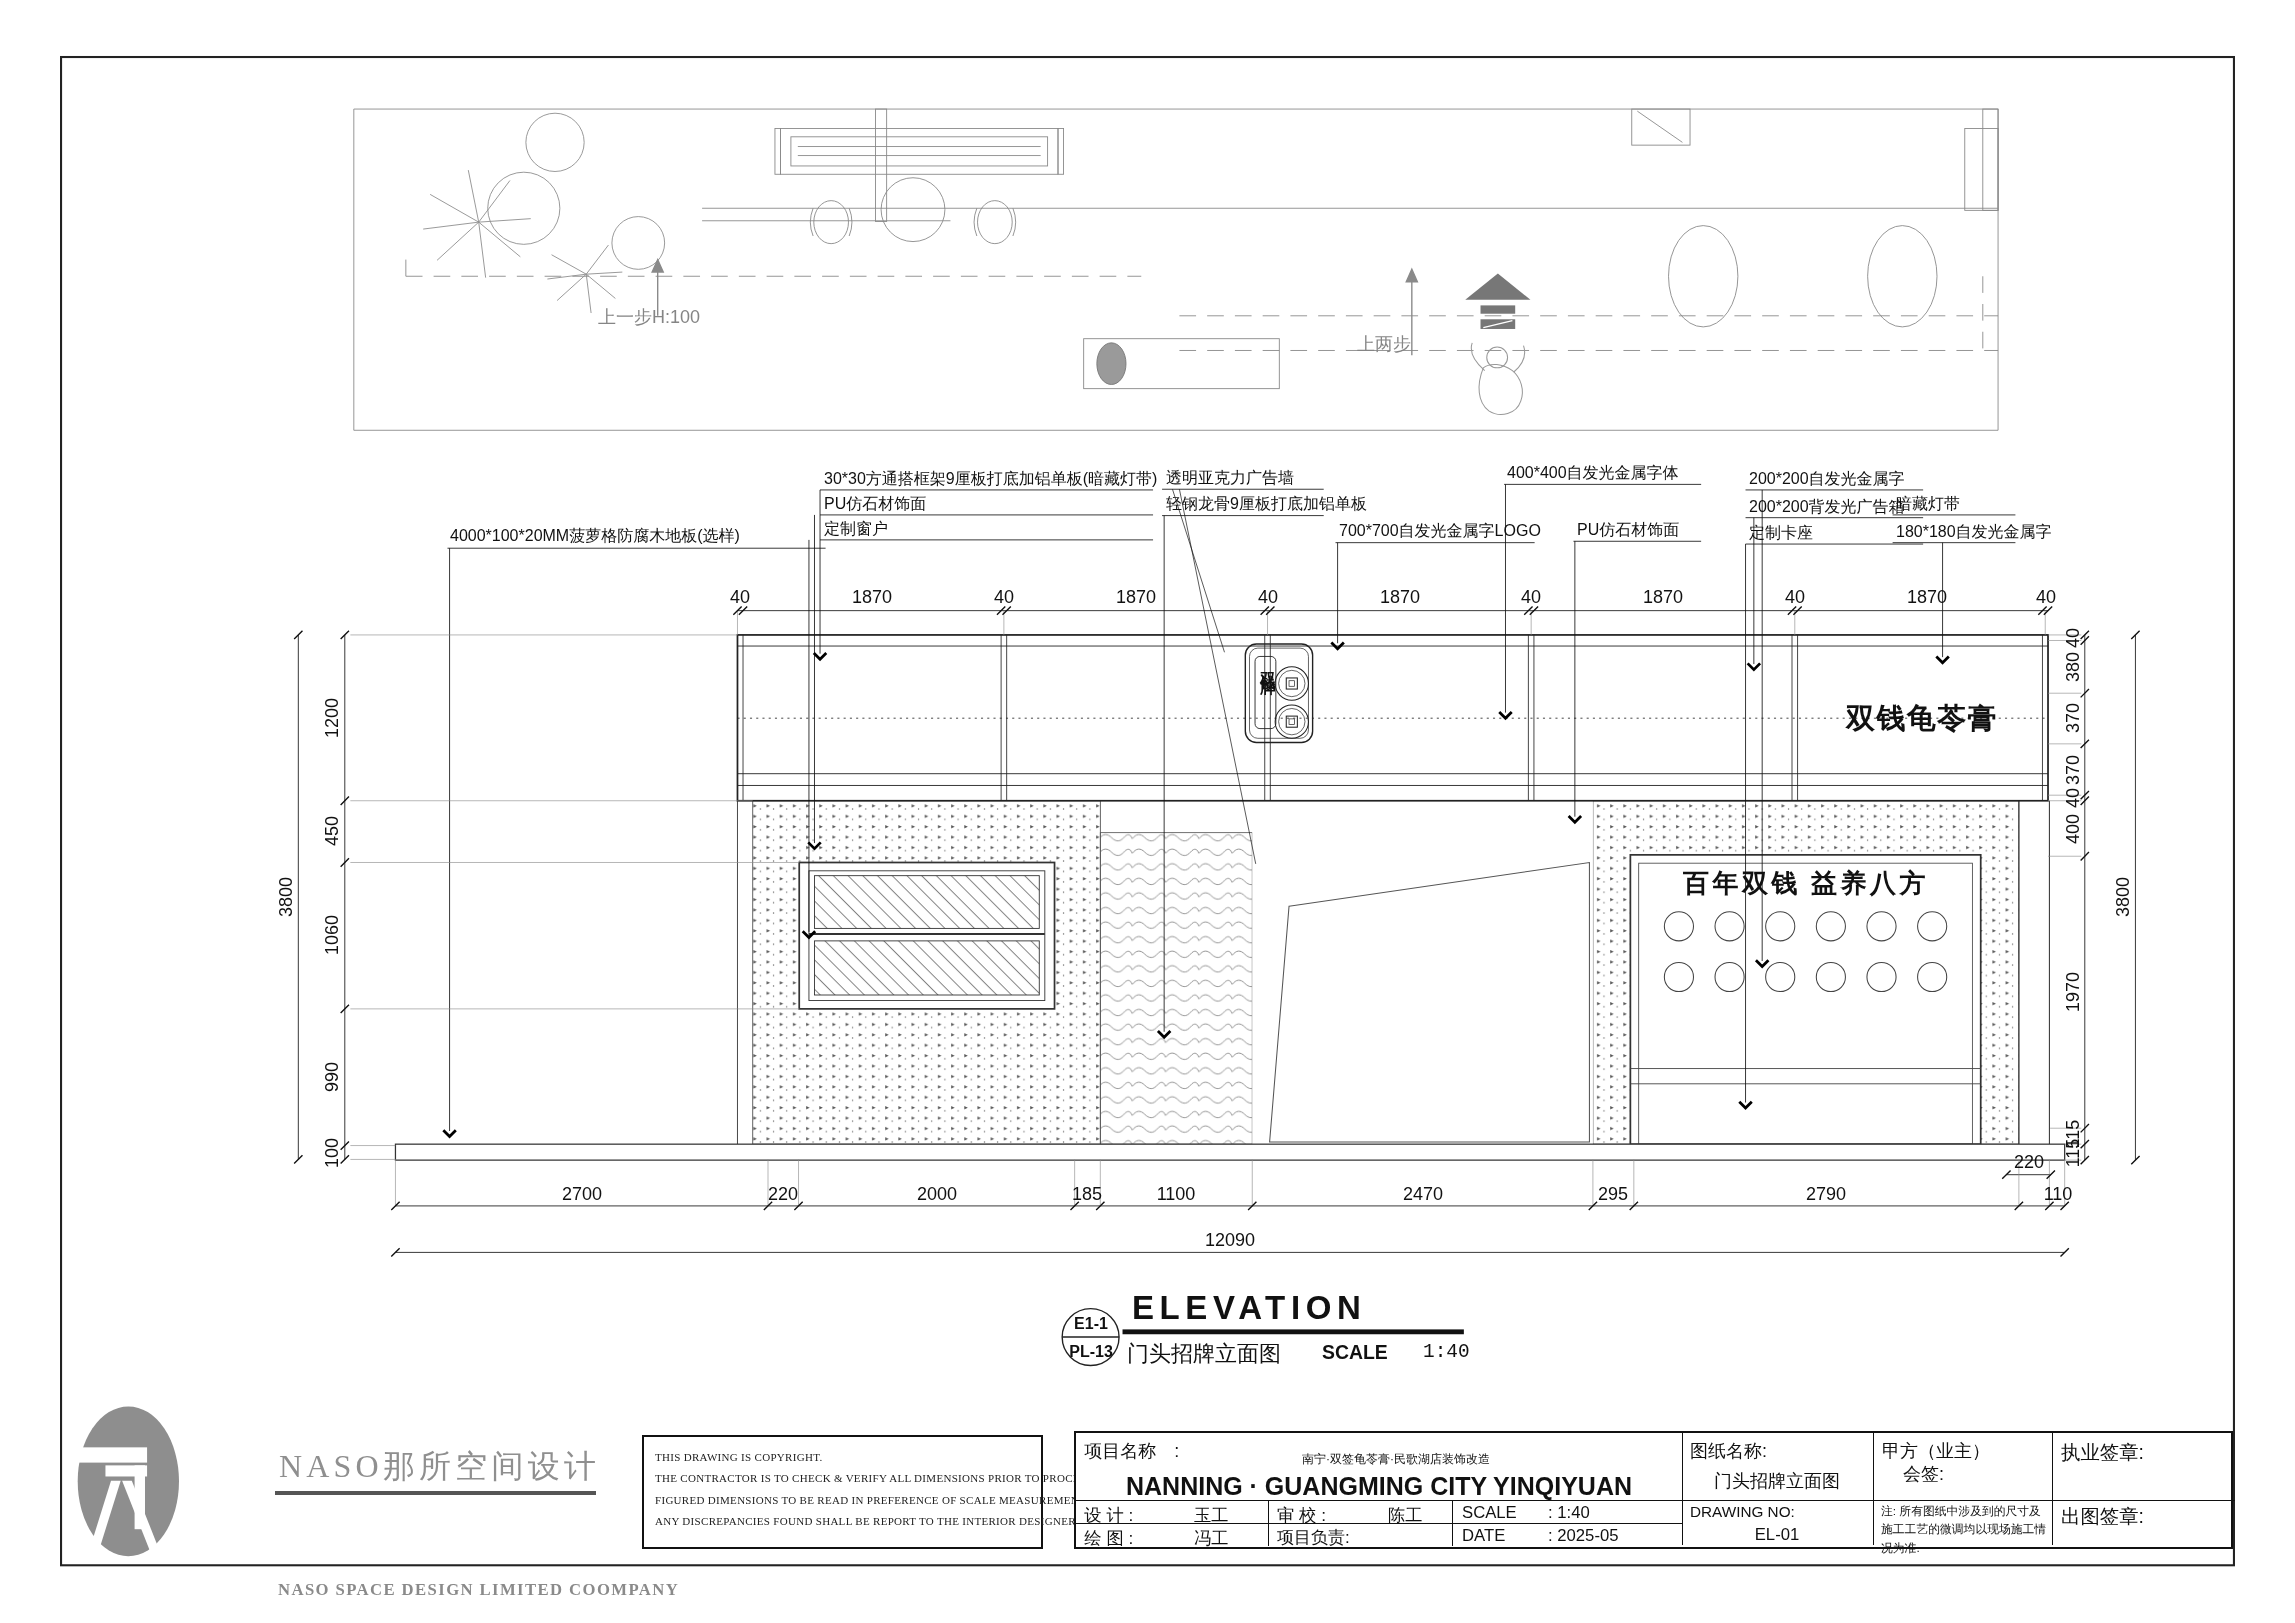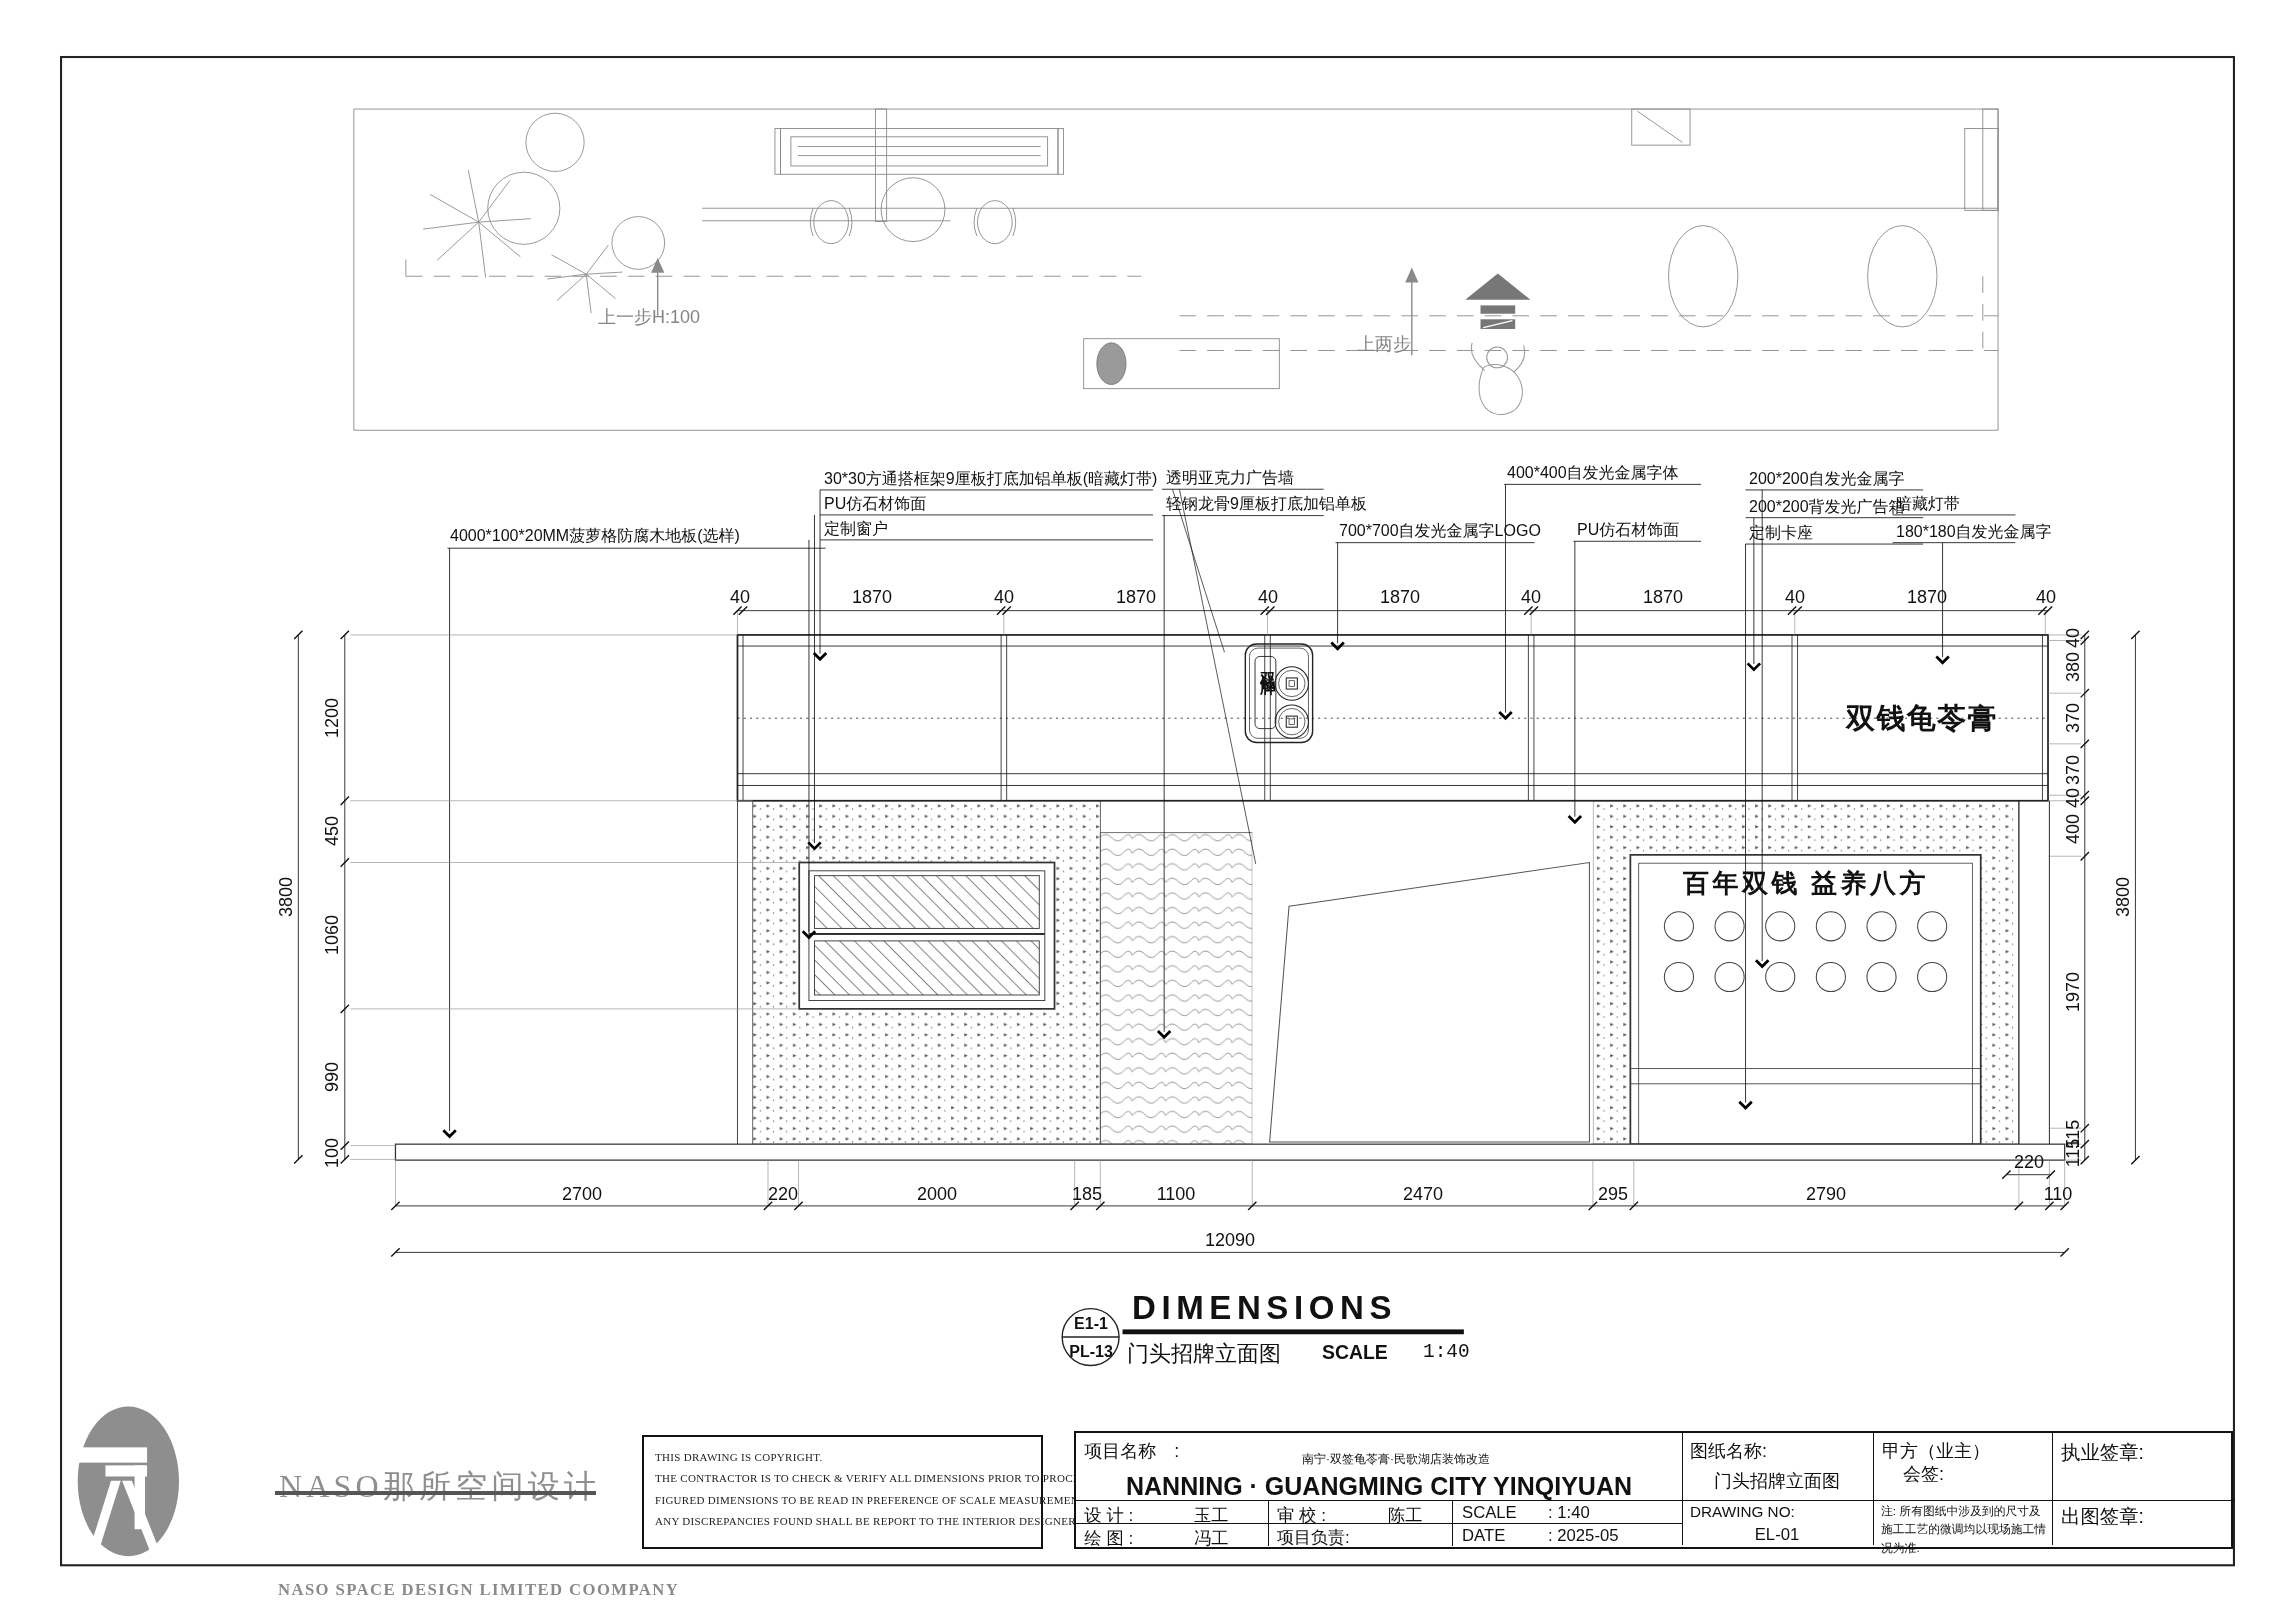--- a/index.html
+++ b/index.html
@@ -14,21 +14,21 @@
   .sign-sub{font-size:29px;font-weight:bold;letter-spacing:1.4px;font-family:"Liberation Serif",serif;}
   .box-title{font-size:26px;font-weight:bold;letter-spacing:3.5px;font-family:"Liberation Serif",serif;
              width:350px;text-align:center;}
   .logo-vert{writing-mode:vertical-rl;font-size:15.3px;font-weight:bold;font-family:"Liberation Serif",serif;
              letter-spacing:4.2px;}
   .ev-title{font-size:33px;font-weight:bold;letter-spacing:5.6px;}
   .ev-cn{font-size:22px;}
   .ev-scale{font-size:19.4px;font-weight:bold;}
   .ev-scaleval{font-size:19.4px;font-family:Liberation Mono, monospace;}
   .ev-ref{font-size:16px;font-weight:bold;transform:translate(-50%,-50%);}
-  .naso-cn{font-size:32px;color:#8f8f8f;letter-spacing:4.2px;font-family:"Liberation Serif",serif;margin-top:20px;}
+  .naso-cn{font-size:32px;color:#8f8f8f;letter-spacing:4.2px;font-family:"Liberation Serif",serif;}
   .naso-en{font-size:16.7px;font-weight:bold;color:#8a8a8a;letter-spacing:1.4px;font-family:"Liberation Serif",serif;}
   .copyright{position:absolute;left:642px;top:1435px;width:401px;height:114px;border:2.8px solid #111;
              padding:9.7px 11px;box-sizing:border-box;}
   .copyright div{font-size:11px;line-height:1.95;color:#222;font-family:"Liberation Serif",serif;
                  letter-spacing:0.3px;white-space:nowrap;}
   
   .tb{position:absolute;border:2.8px solid #111;box-sizing:border-box;background:#fff;}
   .tb-cell{position:absolute;box-sizing:border-box;border-left:1.4px solid #111;border-top:1.4px solid #111;}
   .tb-text{position:absolute;white-space:nowrap;color:#111;}
 </style>
@@ -308,21 +308,21 @@
 <div class="t dimh" style="left:1176px;top:1184px">1100</div>
 <div class="t dimh" style="left:1423px;top:1184px">2470</div>
 <div class="t dimh" style="left:1613px;top:1184px">295</div>
 <div class="t dimh" style="left:1826px;top:1184px">2790</div>
 <div class="t dimh" style="left:2029px;top:1152px">220</div>
 <div class="t dimh" style="left:2058px;top:1184px">110</div>
 <div class="t dimh" style="left:1230px;top:1230px">12090</div>
 
 <div class="t ev-ref" style="left:1091px;top:1324px">E1-1</div>
 <div class="t ev-ref" style="left:1091px;top:1352px">PL-13</div>
-<div class="t ev-title" style="left:1132px;top:1289px">DIMENSIONS</div>
+<div class="t ev-title" style="left:1132px;top:1289px">ELEVATION</div>
 <div class="t ev-cn" style="left:1127px;top:1339px">门头招牌立面图</div>
 <div class="t ev-scale" style="left:1322px;top:1341px">SCALE</div>
 <div class="t ev-scaleval" style="left:1423px;top:1341px">1:40</div>
 
 <div class="t naso-cn" style="left:279px;top:1445px">NASO那所空间设计</div>
 <div style="position:absolute;left:275px;top:1491px;width:321px;height:4.2px;background:#555"></div>
 <div class="t naso-en" style="left:278px;top:1580px">NASO  SPACE  DESIGN  LIMITED  COOMPANY</div>
 
 <div class="copyright">
   <div>THIS DRAWING IS COPYRIGHT.</div>

